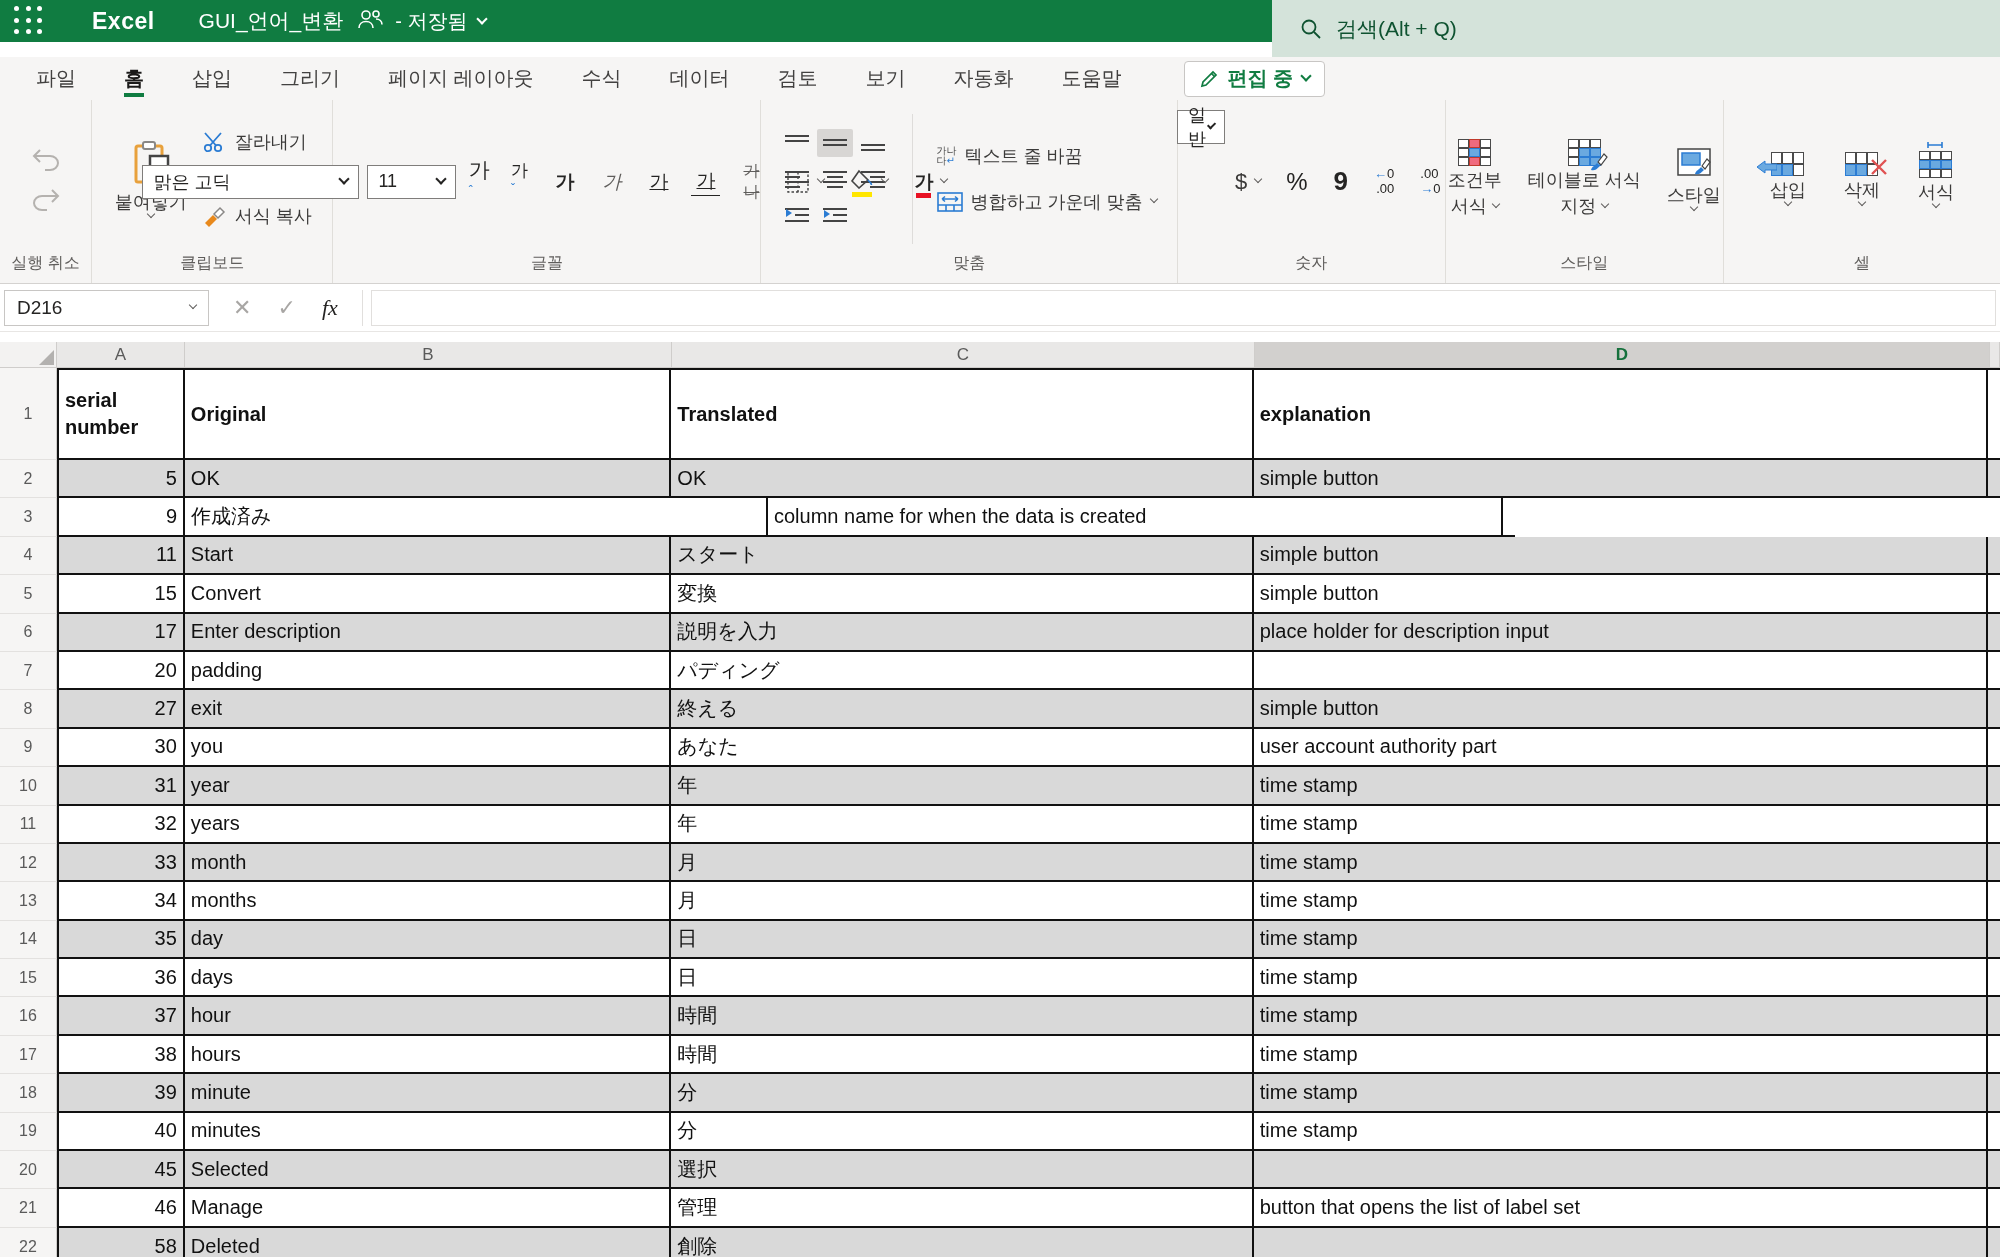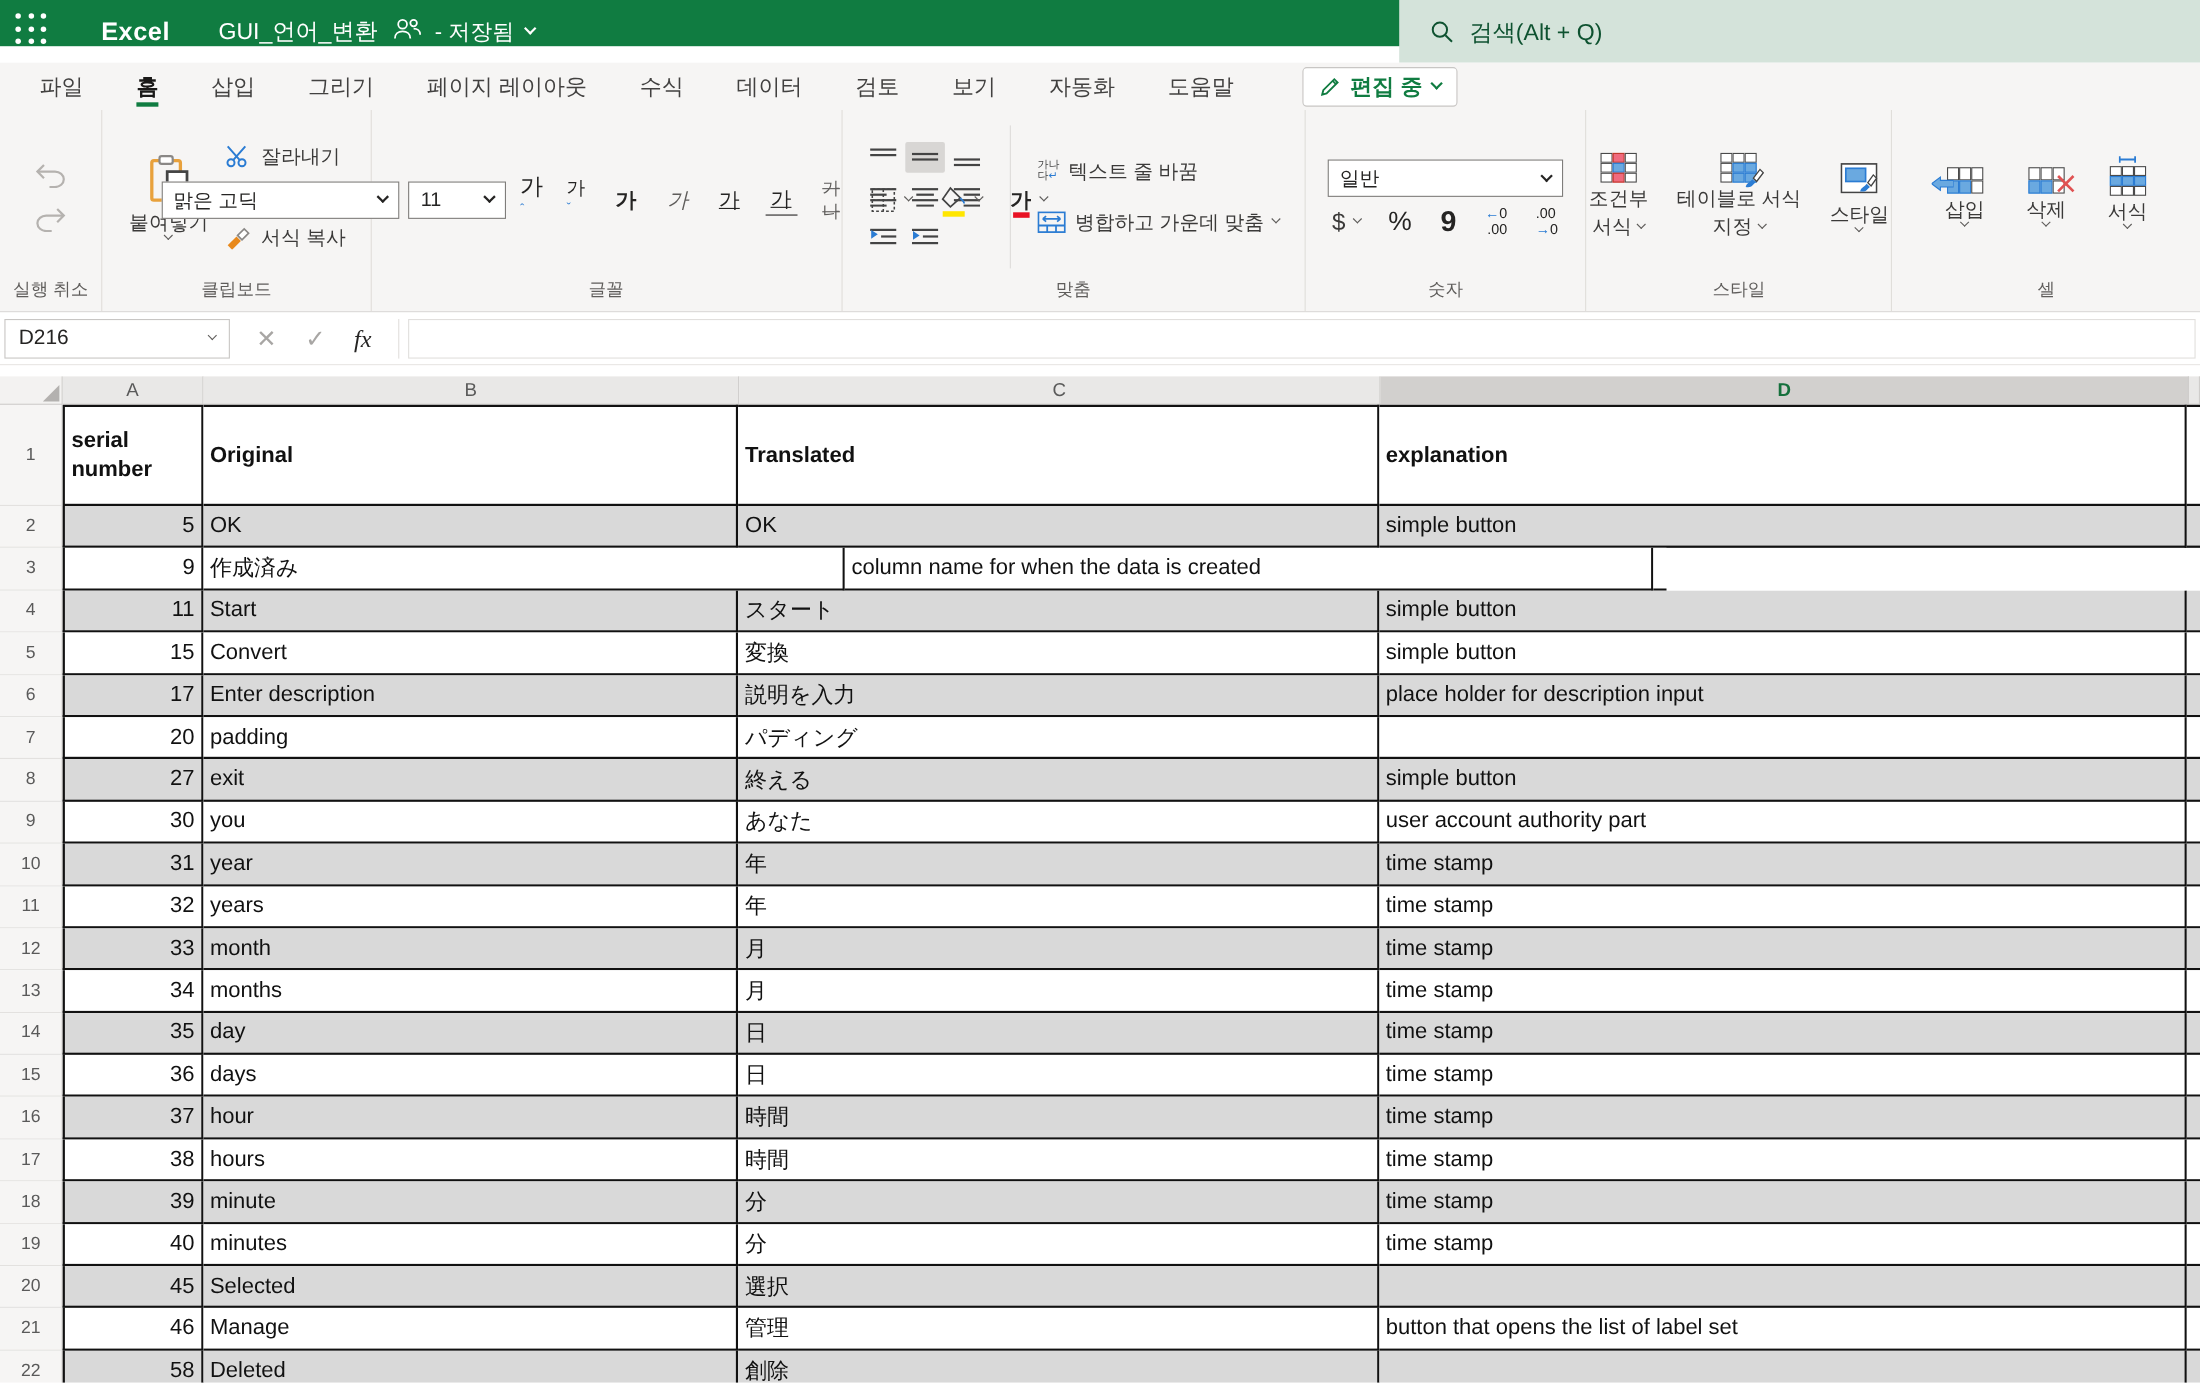--- a/index.html
+++ b/index.html
@@ -2,21 +2,21 @@
 <html><head>
 <meta charset="utf-8">
 <style>
   * { margin:0; padding:0; box-sizing:border-box; }
   html,body { width:2000px; height:1257px; overflow:hidden; background:#fff;
     font-family:"Liberation Sans","DejaVu Sans",sans-serif; }
   .app { position:relative; width:2000px; height:1257px; }
 
   
   .topbar { position:absolute; top:0; left:0; width:2000px; height:42px;
-    background:#107c41; display:flex; align-items:flex-end; color:#fff; }
+    background:#107c41; display:flex; align-items:center; color:#fff; }
   .waffle { width:30px; height:30px; margin:0 0 0 14px; display:grid;
     grid-template-columns:repeat(3,1fr); gap:5px; cursor:pointer; }
   .waffle span { width:5px; height:5px; background:#fff; border-radius:50%; }
   .brand { font-size:23px; font-weight:bold; margin-left:48px; letter-spacing:.5px; }
   .fname { font-size:21px; margin-left:44px; }
   .people-ic { margin-left:12px; }
   .saved { font-size:20px; margin-left:10px; display:flex; align-items:center; gap:10px; }
   .chev { display:inline-block; width:8px; height:8px;
     border-right:2px solid currentColor; border-bottom:2px solid currentColor;
     transform:rotate(45deg); margin-top:-5px; }
@@ -385,21 +385,21 @@
             </svg>
             <span>병합하고 가운데 맞춤</span>
             <i class="chev"></i>
           </div>
         </div>
       </div>
       <div class="rg-label">맞춤</div>
     </div>
 
     <div class="rgroup" style="width:268px">
-      <div class="rg-body" style="flex-direction:column;align-items:stretch;padding:10px 20px 0">
+      <div class="rg-body" style="flex-direction:row;align-items:stretch;padding:10px 20px 0">
         <div class="combo">
           <span>일반</span>
             <i class="chev"></i>
         </div>
         <div style="display:flex;align-items:center;gap:16px;justify-content:space-between">
           <span class="smallbtn" style="font-size:22px">
             <span>$</span>
               <i class="chev"></i>
             </span>
           <span class="glyphbtn" style="font-size:24px">%</span>

